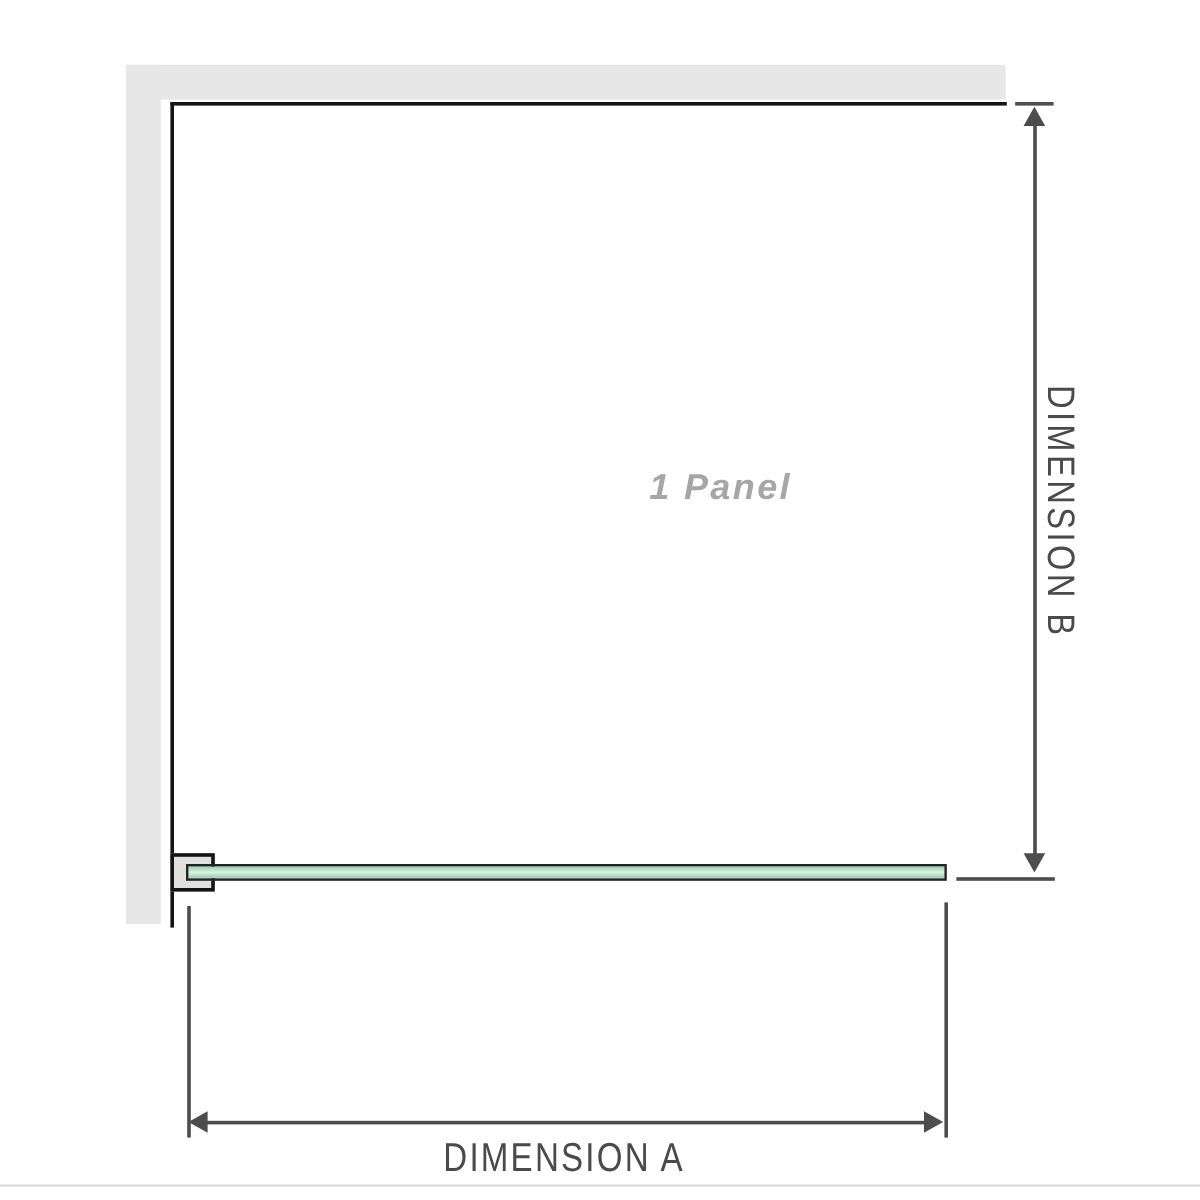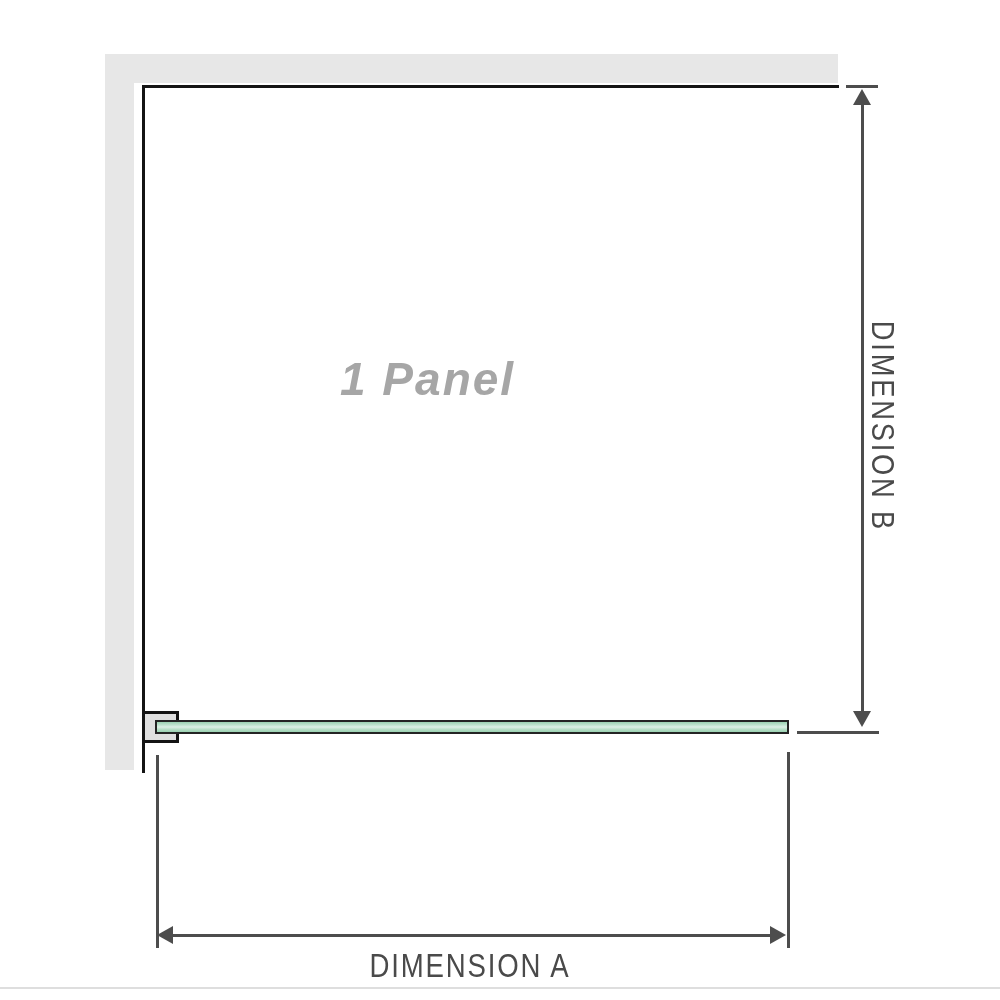--- a/index.html
+++ b/index.html
@@ -22,24 +22,24 @@
   .wall-top  { left: 105px; top: 54px; width: 733px; height: 29px; }
   .wall-left { left: 105px; top: 54px; width: 29px;  height: 716px; }
 
   
   .edge { background: var(--panel-edge, #141414); }
   .edge-top  { left: 142px; top: 85px; width: 697px; height: 3px; }
   .edge-left { left: 142px; top: 85px; width: 3px;   height: 688px; }
 
   
   .panel-label {
-    left: 340px; top: 353px; width: 320px; height: 52px;
+    left: 340px; top: 381px; width: 320px; height: 52px;
     line-height: 52px;
-    text-align: left;
-    font-size: 46px;
+    text-align: right;
+    font-size: 30px;
     font-style: italic;
     font-weight: 600;
     letter-spacing: 2px;
     color: var(--panel-label-text, #a6a6a6);
     white-space: nowrap;
   }
 
   
   .bracket {
     left: 142px; top: 711px; width: 37px; height: 32px;

